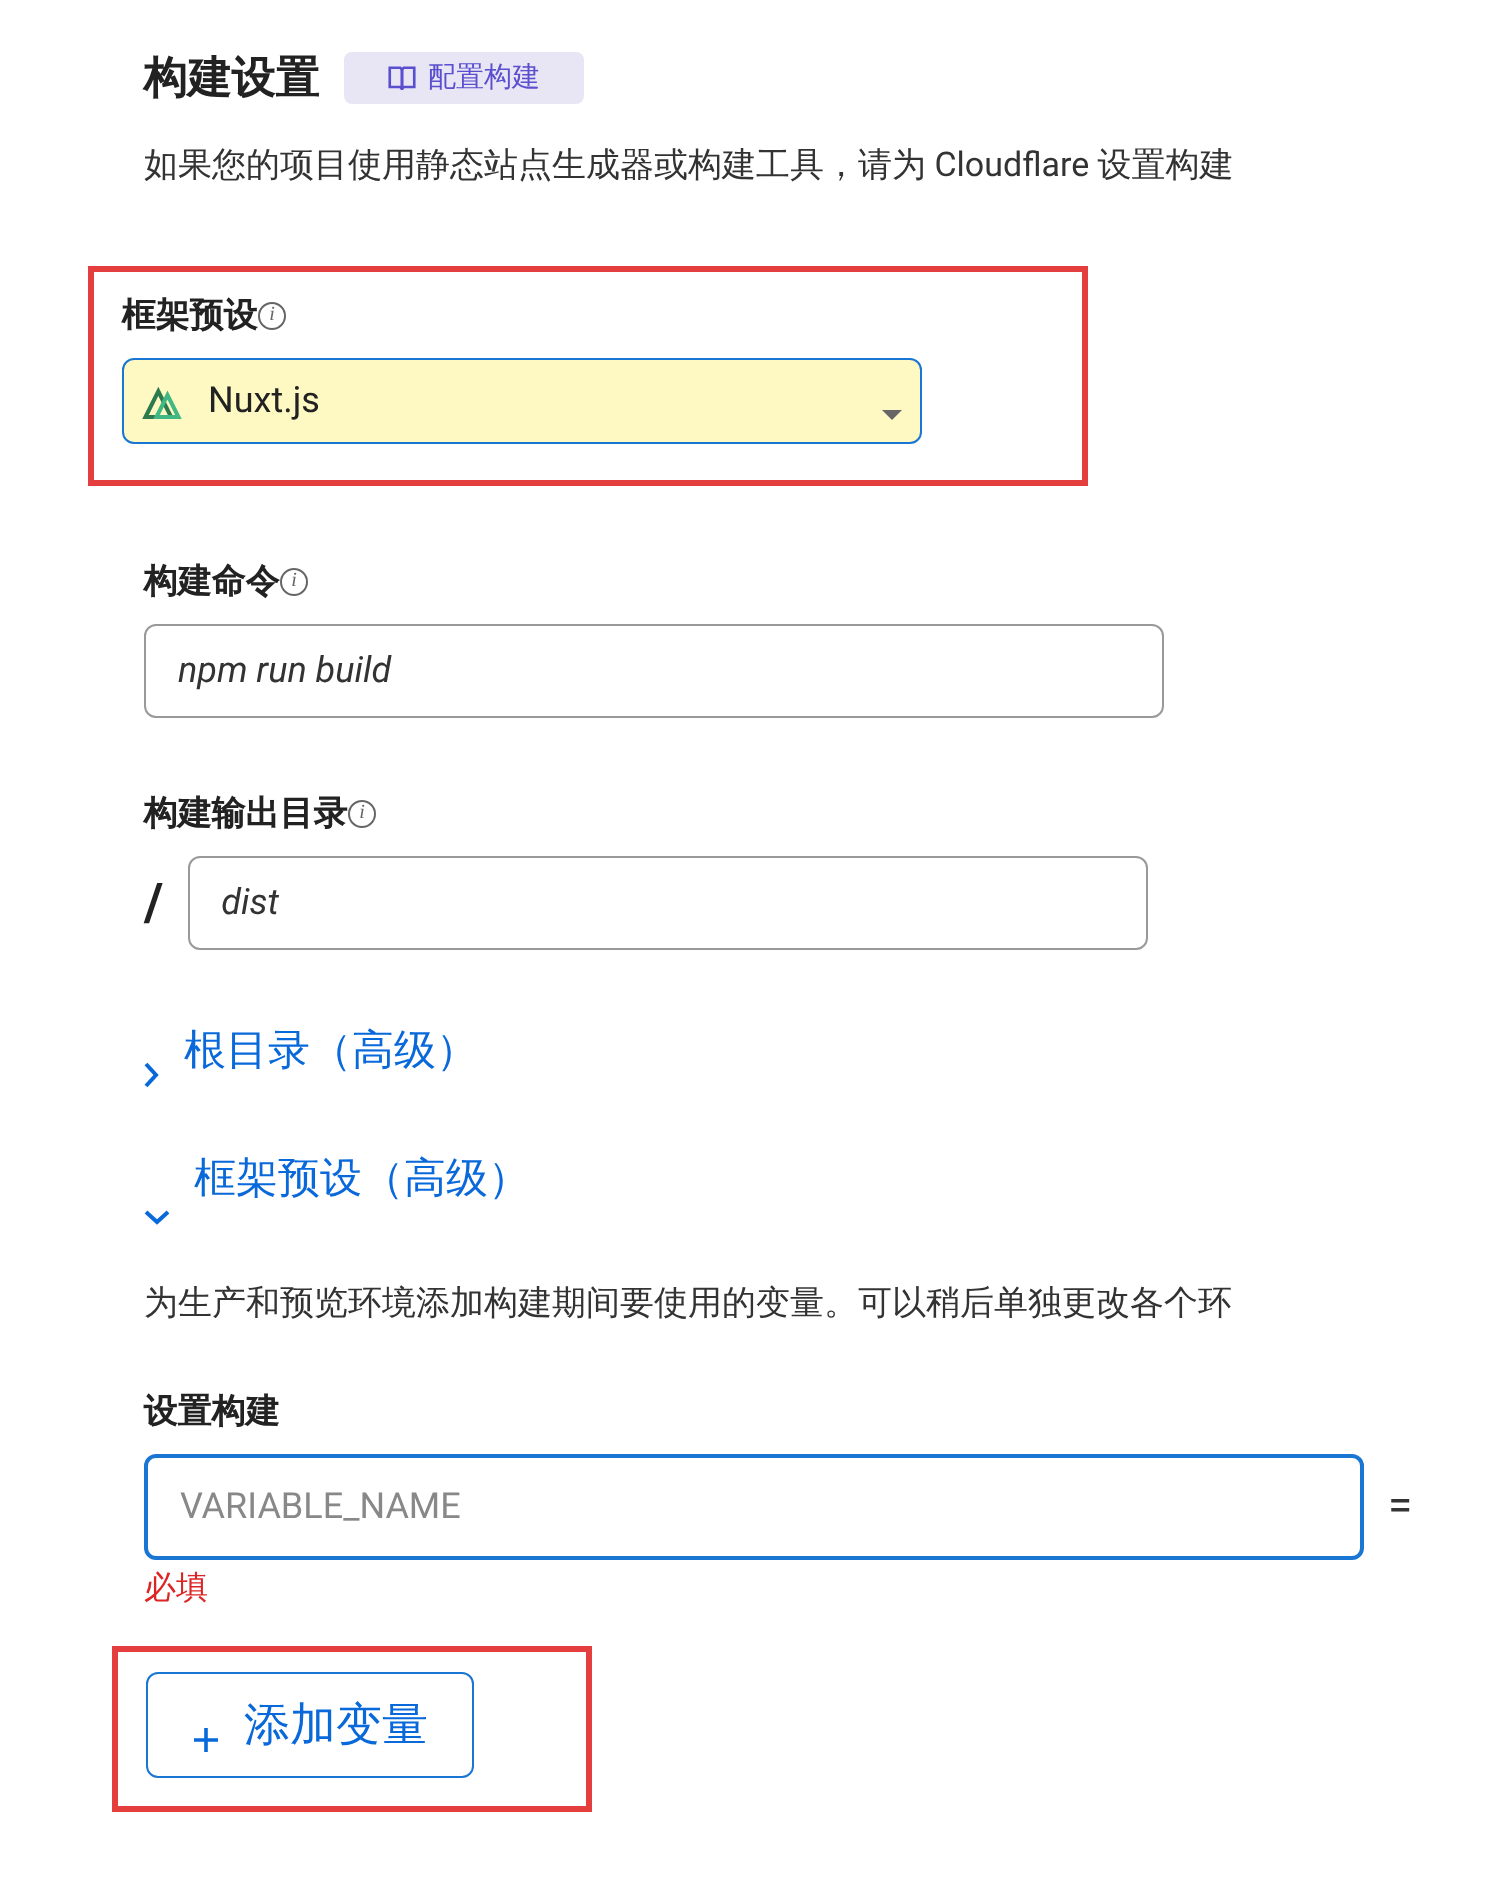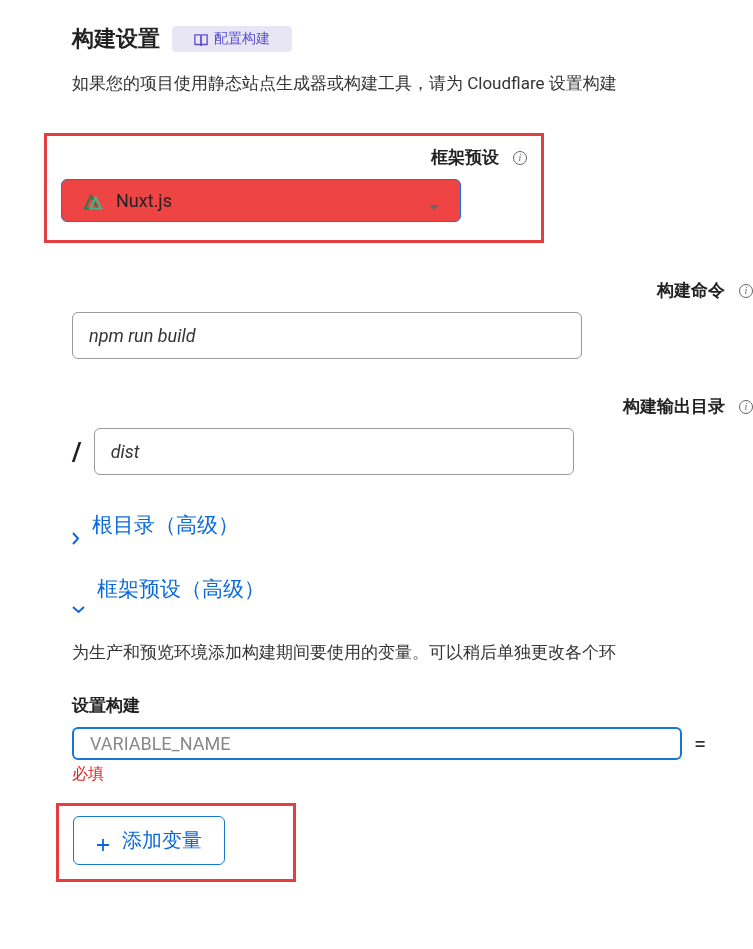--- a/index.html
+++ b/index.html
@@ -58,23 +58,22 @@
       padding: 10px 14px 14px;
       margin-left: -16px;
       width: 240px;
     }
     .form-group {
       margin-bottom: 36px;
     }
     .label-row {
       display: flex;
       align-items: center;
-      gap: 14px;
+      gap: 0;
       margin-bottom: 10px;
-      justify-content: flex-end;
     }
     .field-label {
       font-size: 17px;
       font-weight: 600;
       color: #222;
     }
     .info-icon {
       width: 14px;
       height: 14px;
       border: 1px solid #666;
@@ -86,23 +85,23 @@
       color: #666;
       font-style: italic;
       font-family: serif;
     }
     .select-box {
       display: flex;
       align-items: center;
       justify-content: space-between;
       border: 1.5px solid #1976d2;
       border-radius: 6px;
-      padding: 10px 20px;
+      padding: 10px 8px;
       width: 400px;
-      background: #ef4444;
+      background: #fef9c3;
       cursor: pointer;
     }
     .select-left {
       display: flex;
       align-items: center;
       gap: 12px;
     }
     .nuxt-icon {
       width: 22px;
       height: 18px;
@@ -176,21 +175,21 @@
     }
     .var-input-row {
       display: flex;
       align-items: center;
       gap: 12px;
     }
     .var-input {
       width: 610px;
       border: 2px solid #1976d2;
       border-radius: 6px;
-      padding: 4px 16px;
+      padding: 14px 16px;
       font-size: 18px;
       color: #333;
       font-family: inherit;
       outline: none;
     }
     .var-input::placeholder {
       color: #888;
     }
     .equals {
       font-size: 22px;
@@ -204,21 +203,21 @@
     }
     .add-var-btn {
       display: inline-flex;
       align-items: center;
       gap: 12px;
       border: 1.5px solid #1976d2;
       background: #fff;
       color: #0969da;
       padding: 10px 22px;
       border-radius: 6px;
-      font-size: 20px;
+      font-size: 23px;
       cursor: pointer;
     }
     .plus-icon {
       width: 14px;
       height: 14px;
     }
   </style>
 </head>
 <body>
 

